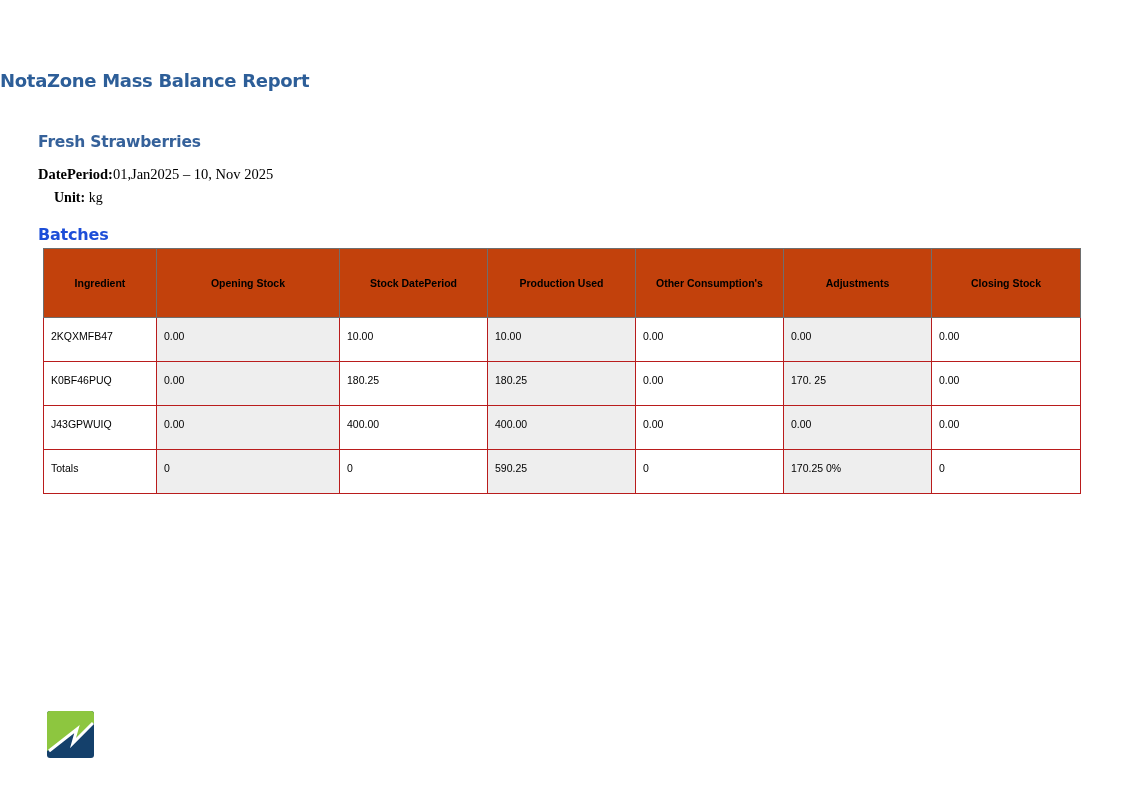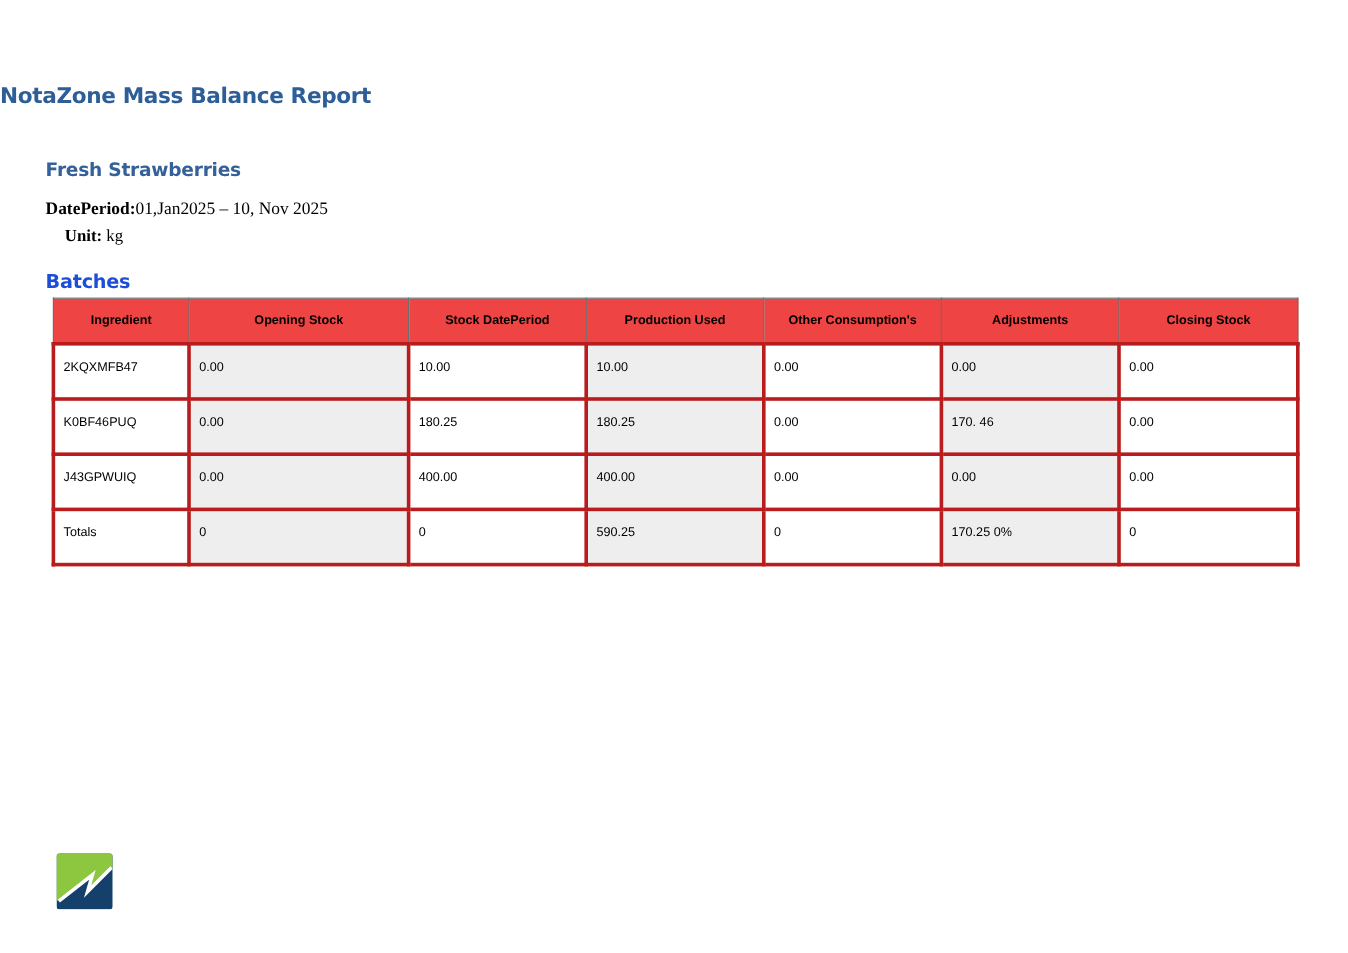--- a/index.html
+++ b/index.html
@@ -68,32 +68,32 @@
       position: absolute;
       top: 248px;
       left: 43px;
       width: 1037px;
       border-collapse: collapse;
       font-family: "Liberation Sans", sans-serif;
       font-size: 10.5px;
       table-layout: fixed;
     }
     table.batches th {
-      background: #ef4444;
+      background: #c2410c;
       font-weight: bold;
       text-align: center;
       height: 36px;
-      padding: 0 4px;
+      padding: 16px 4px;
       border: 1px solid #6e6e6e;
       font-size: 10.5px;
     }
     table.batches td {
       height: 35px;
       padding: 0 7px 8px 7px;
-      border: 3px solid #b91c1c;
+      border: 1px solid #b91c1c;
       vertical-align: middle;
       text-align: left;
     }
     table.batches tr.row td:nth-child(even) { background: #eeeeee; }
     table.batches tr.row td:nth-child(odd) { background: #ffffff; }
     .footer {
       position: absolute;
       top: 711px;
       left: 47px;
       display: flex;
@@ -161,21 +161,21 @@
       <td>0.00</td>
       <td>0.00</td>
       <td>0.00</td>
     </tr>
     <tr class="row">
       <td>K0BF46PUQ</td>
       <td>0.00</td>
       <td>180.25</td>
       <td>180.25</td>
       <td>0.00</td>
-      <td>170. 46</td>
+      <td>170. 25</td>
       <td>0.00</td>
     </tr>
     <tr class="row">
       <td>J43GPWUIQ</td>
       <td>0.00</td>
       <td>400.00</td>
       <td>400.00</td>
       <td>0.00</td>
       <td>0.00</td>
       <td>0.00</td>

